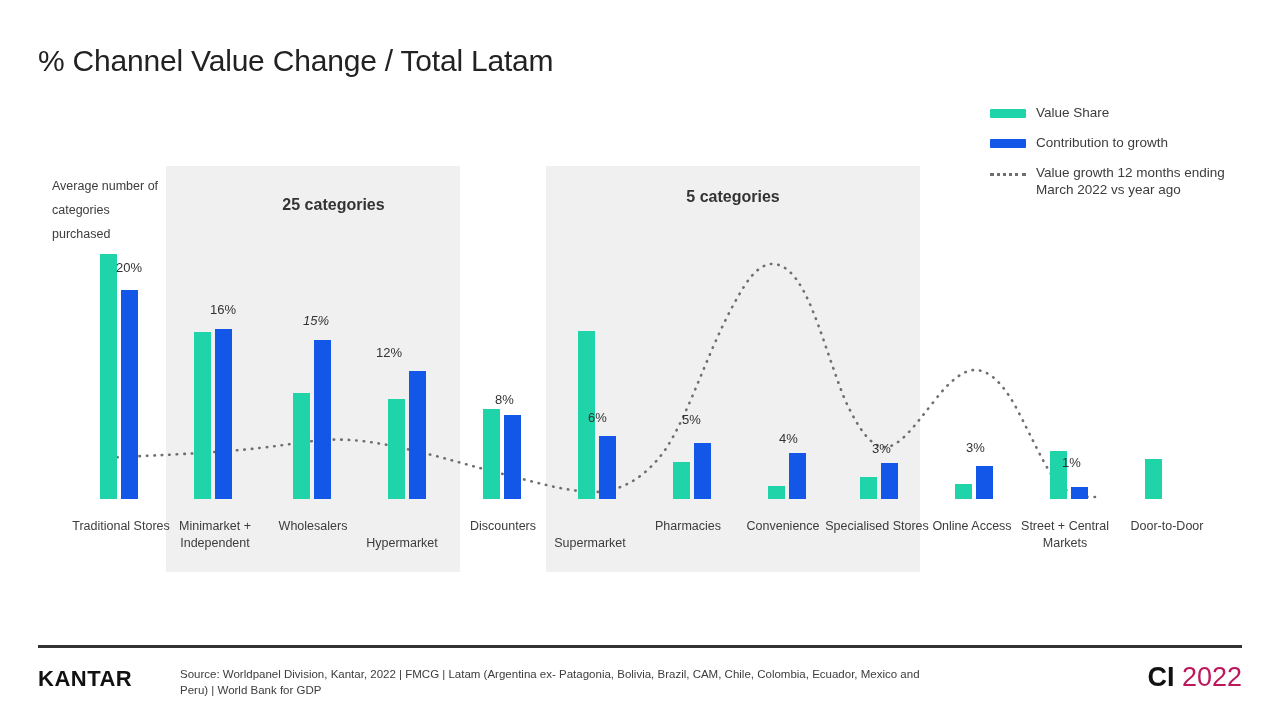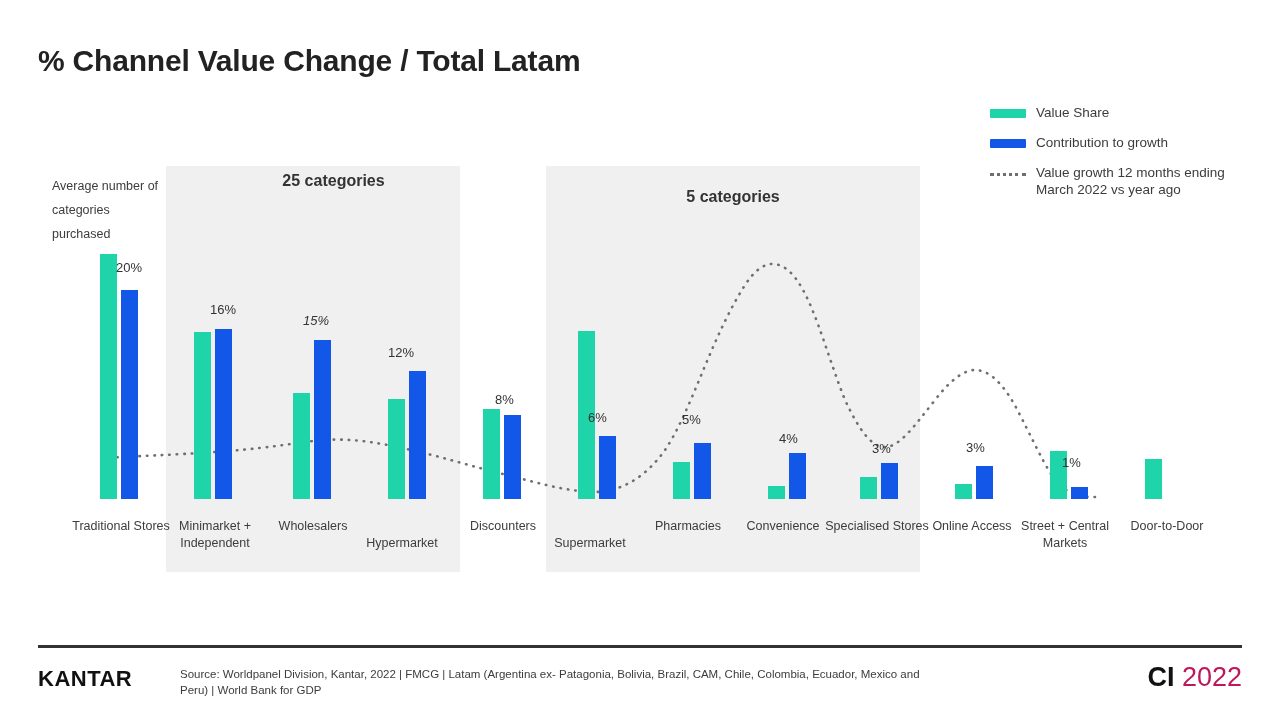--- a/index.html
+++ b/index.html
@@ -9,21 +9,21 @@
     font-family:"Liberation Sans", sans-serif;
     color:#333333;
     position:relative;
     overflow:hidden;
   }
   .slide{position:relative;width:1280px;height:720px;}
 
   
   .title{
     position:absolute;left:38px;top:44px;
-    font-size:30px;font-weight:bold;color:#222222;
+    font-size:30px;font-weight:normal;color:#222222;
     letter-spacing:-0.2px;
   }
 
   
   .legend{position:absolute;left:990px;top:104px;width:270px;}
   .legend-row{display:flex;align-items:flex-start;margin-bottom:13px;}
   .legend-swatch{width:36px;height:9px;border-radius:1px;margin-top:5px;margin-right:10px;flex:none;}
   .legend-dots{
     width:36px;height:0;border-top:3px dotted #6f6f6f;margin-top:9px;margin-right:10px;flex:none;
   }
@@ -86,21 +86,21 @@
     <div class="legend-row">
       <span class="legend-dots"></span>
       <span class="legend-label" style="width:215px">Value growth 12 months ending March 2022 vs year ago</span>
     </div>
   </div>
 
   <div class="plot">
 
     <div class="band" style="left:166px;top:166px;width:294px;height:406px;"></div>
     <div class="band" style="left:546px;top:166px;width:374px;height:406px;"></div>
-    <div class="band-label" style="left:166px;top:172px;width:335px;">25 categories</div>
+    <div class="band-label" style="left:166px;top:196px;width:335px;">25 categories</div>
     <div class="band-label" style="left:546px;top:188px;width:374px;">5 categories</div>
 
     <div class="axis-note">Average number of categories purchased</div>
 
     <svg class="curve" viewBox="0 0 1280 720">
       <path d="M 102 458 C 140 456, 170 455, 215 452 C 260 449, 290 444, 313 441
                C 345 437, 375 442, 402 448 C 440 456, 470 466, 503 474
                C 535 482, 560 490, 590 492 C 620 493, 645 478, 665 450
                C 692 410, 710 340, 745 285 C 760 262, 775 258, 790 272
                C 812 293, 825 350, 845 400 C 860 432, 872 447, 885 447
@@ -127,21 +127,21 @@
       <div class="bar share" style="height:106px;"></div>
       <div class="bar contrib" style="height:159px;"></div>
     </div>
     <div class="bar-value" style="left:303px;top:313px;font-style:italic;">15%</div>
     <div class="cat-label" style="left:258px;top:518px;width:110px;">Wholesalers</div>
 
     <div class="bars" style="left:388px;bottom:221px;height:100px;">
       <div class="bar share" style="height:100px;"></div>
       <div class="bar contrib" style="height:128px;"></div>
     </div>
-    <div class="bar-value" style="left:388px;top:345px;">12%</div>
+    <div class="bar-value" style="left:376px;top:345px;">12%</div>
     <div class="cat-label" style="left:347px;top:535px;width:110px;">Hypermarket</div>
 
     <div class="bars" style="left:483px;bottom:221px;height:90px;">
       <div class="bar share" style="height:90px;"></div>
       <div class="bar contrib" style="height:84px;"></div>
     </div>
     <div class="bar-value" style="left:495px;top:392px;">8%</div>
     <div class="cat-label" style="left:448px;top:518px;width:110px;">Discounters</div>
 
     <div class="bars" style="left:578px;bottom:221px;height:168px;">

